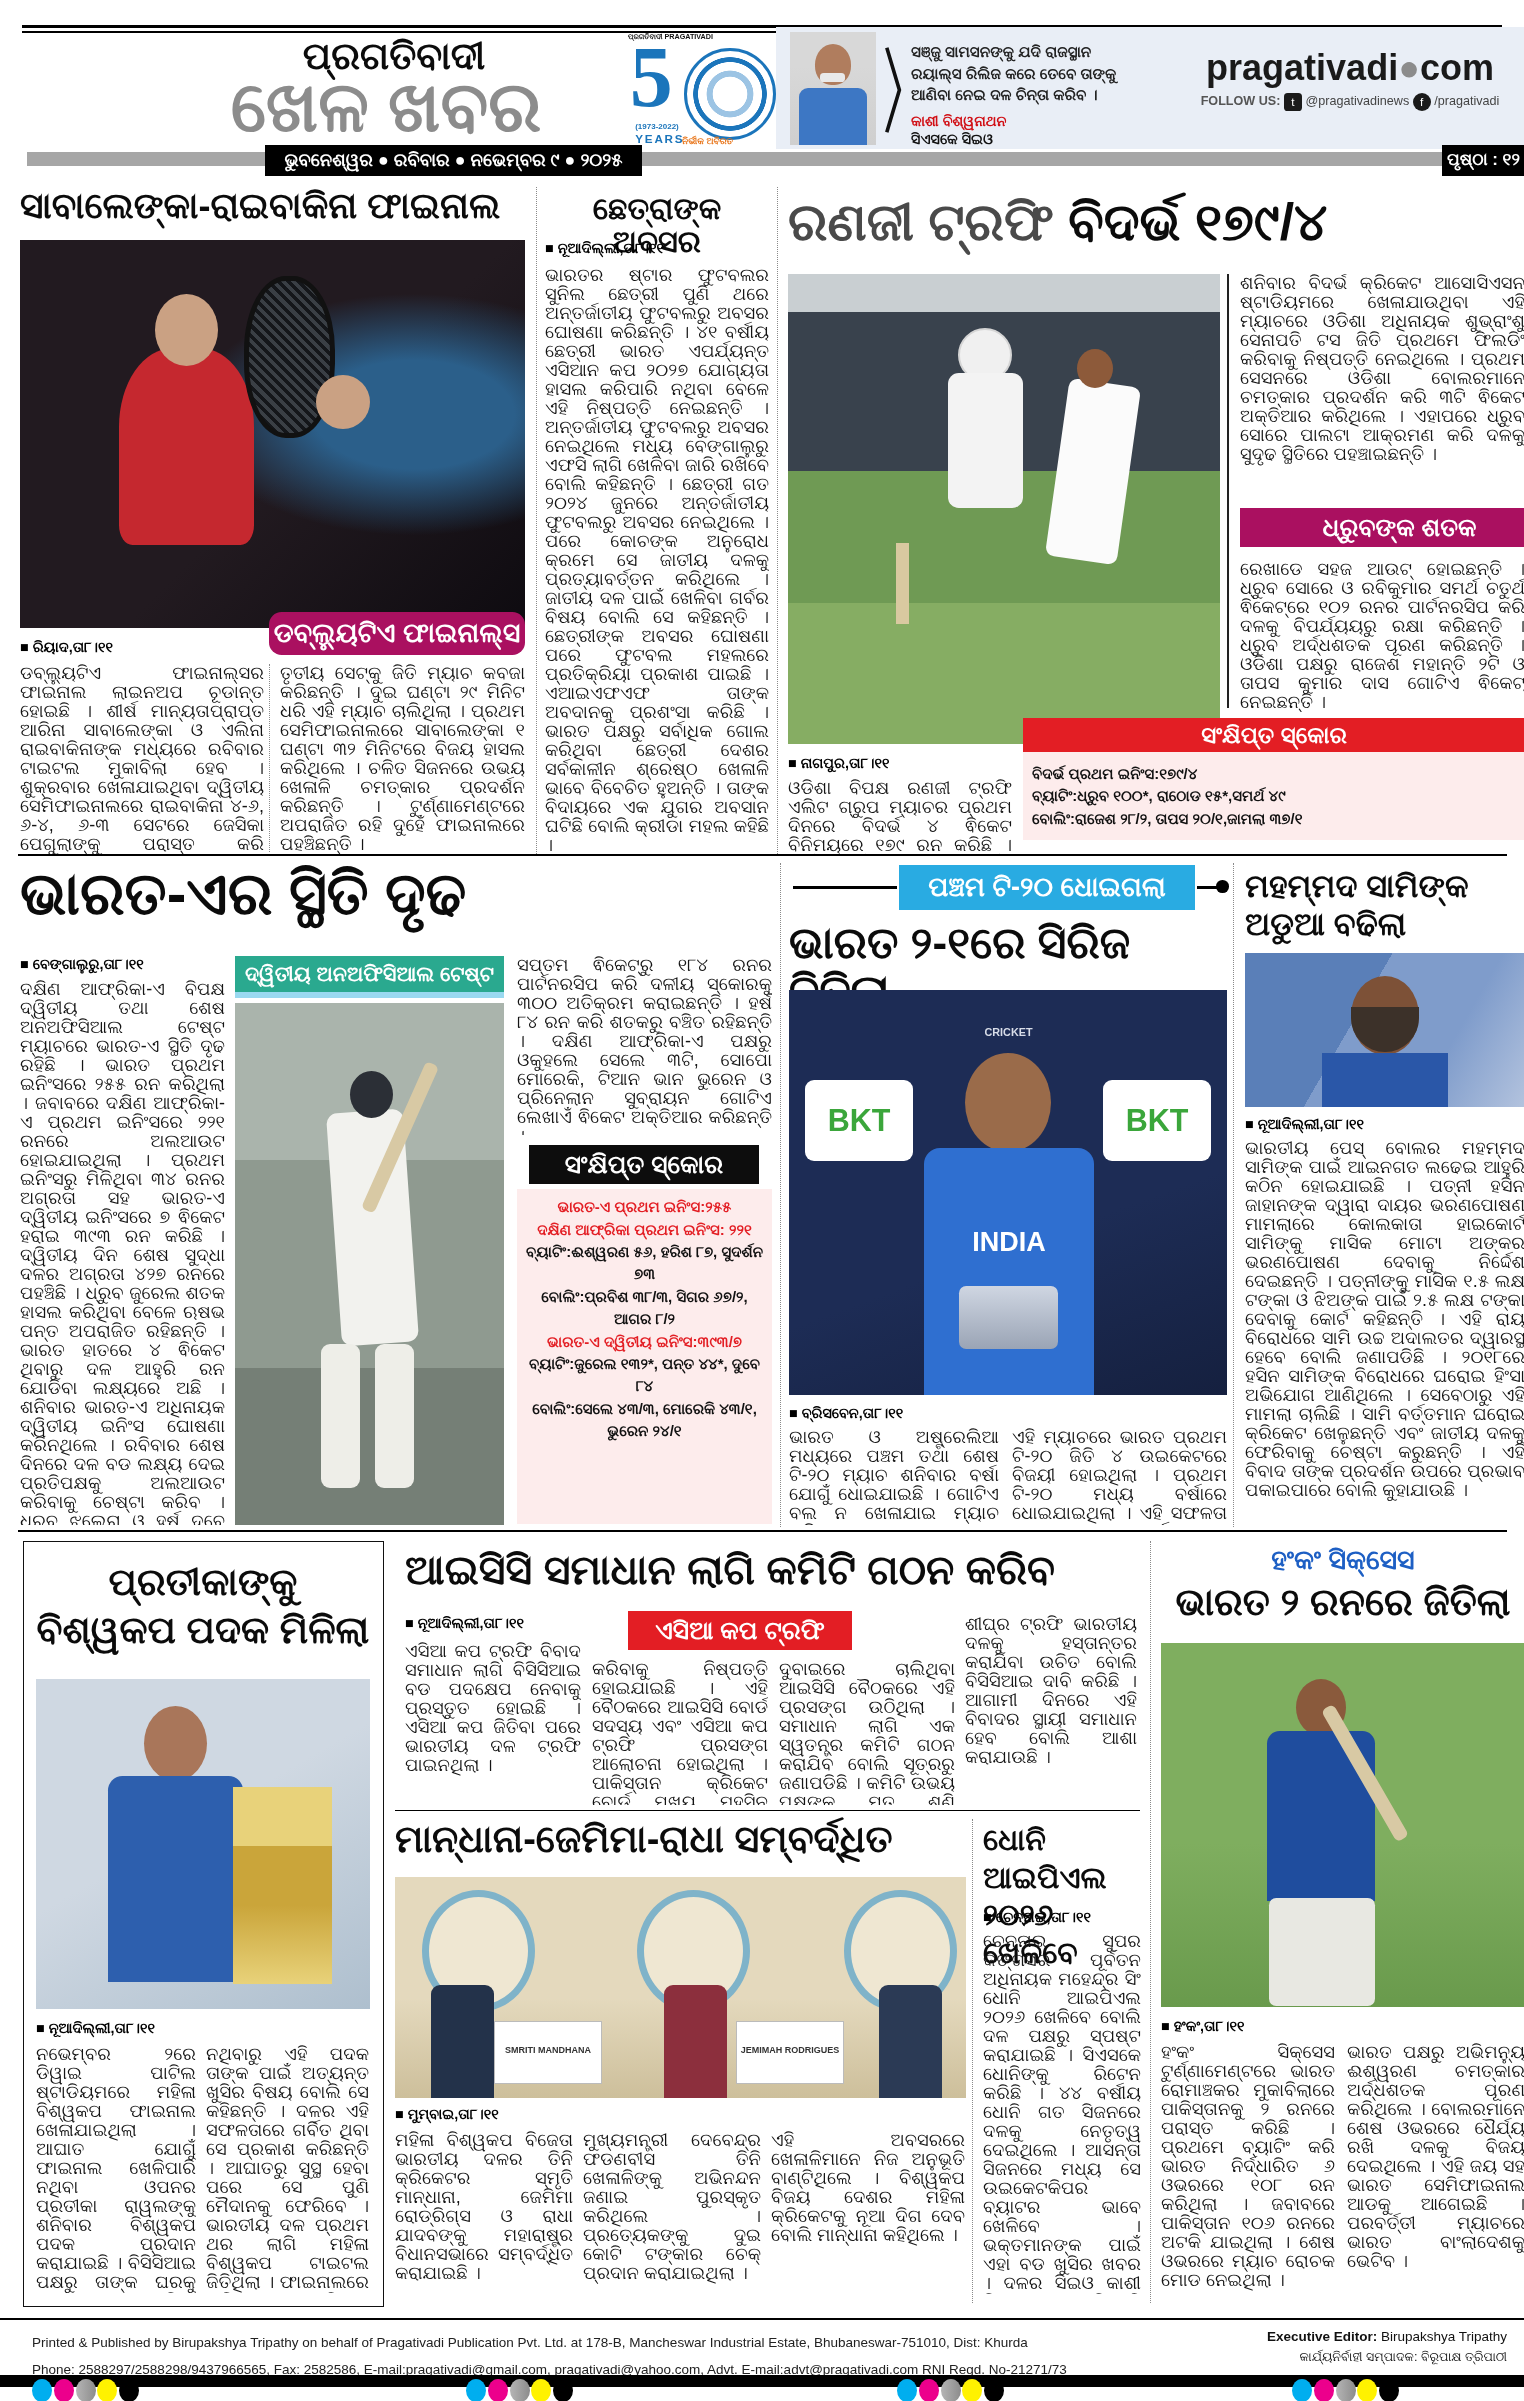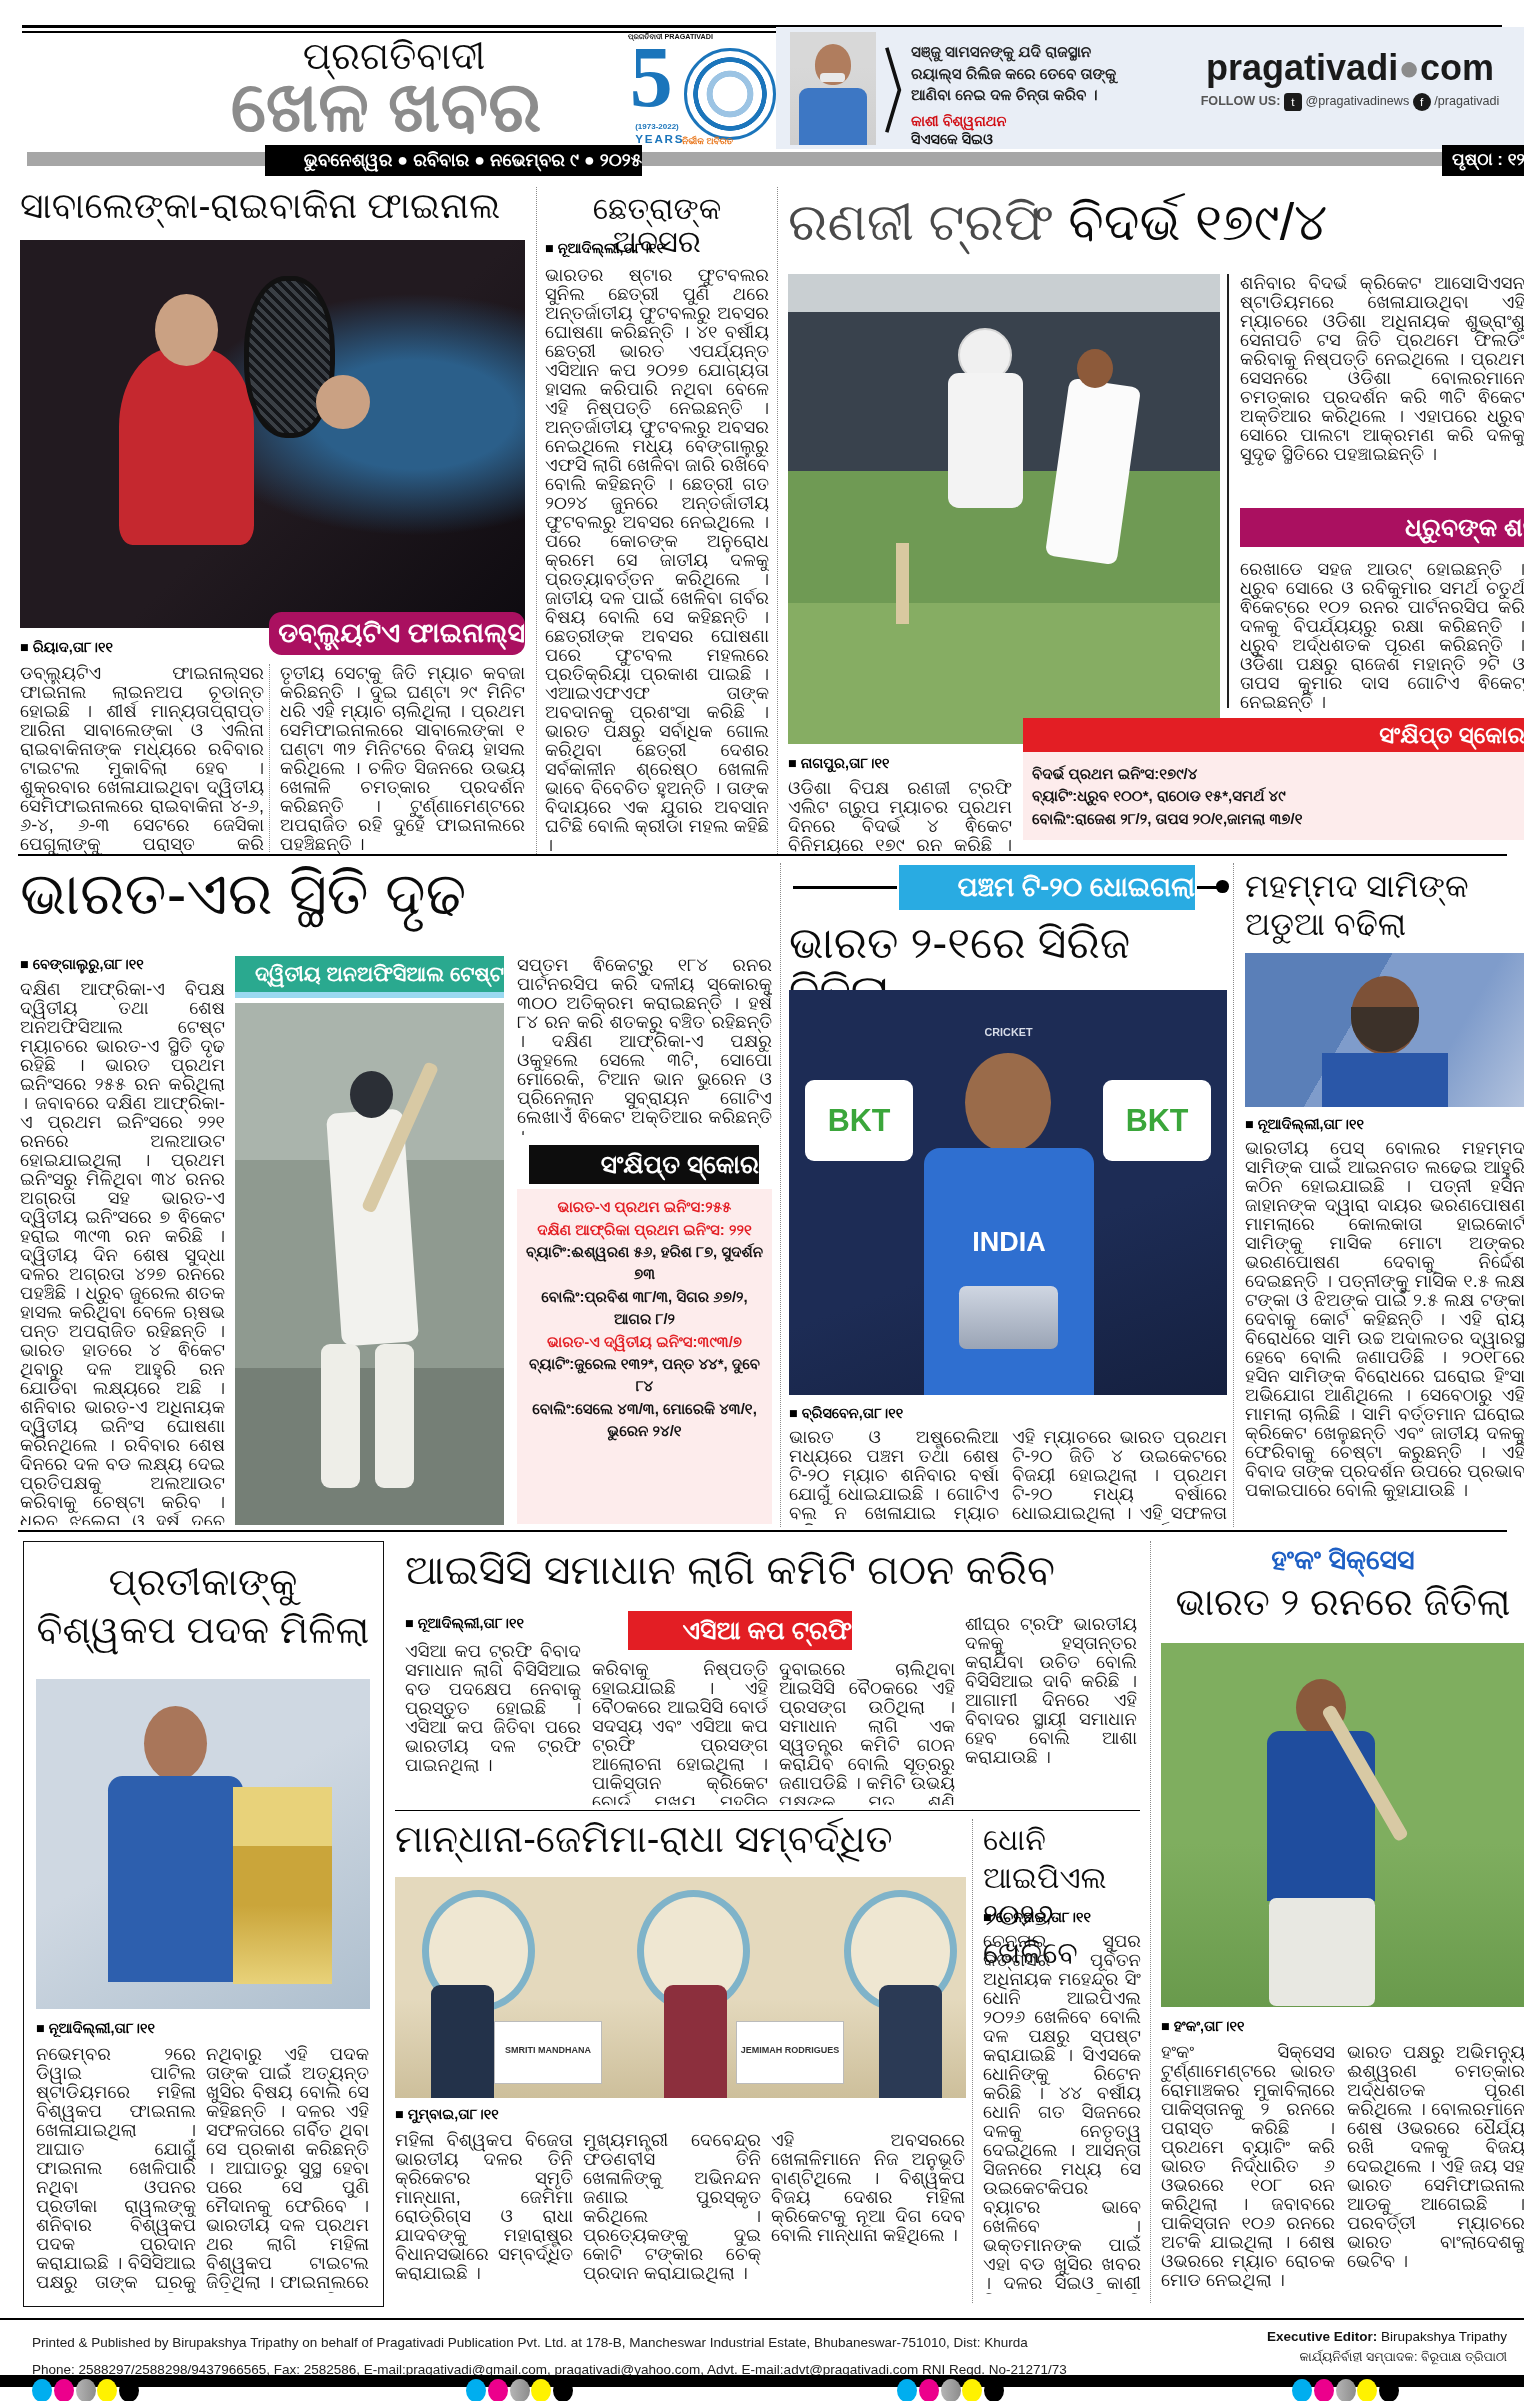--- a/index.html
+++ b/index.html
@@ -1,23 +1,23 @@
 <!DOCTYPE html>
 <html style="font-size:14.4px"><head>
 <meta charset="utf-8">
 <style>
   html,body{margin:0;padding:0;background:#ffffff;}
   body{width:1525px;height:2401px;position:relative;font-family:"Liberation Sans",sans-serif;color:#111;}
   .abs{position:absolute;}
   .rule{background:#000;}
   .grayrule{background:#a6a6a6;}
-  .hl{font-weight:normal;color:#0b0b0b;line-height:1.08;}
+  .hl{font-weight:bold;color:#0b0b0b;line-height:1.08;}
   .j{text-align:justify;font-size:18px;line-height:19px;overflow:hidden;word-break:break-word;color:#141414;}
   .byline{font-weight:bold;font-size:14.4px;color:#000;text-align:right;}
-  .bar{color:#fff;font-weight:bold;text-align:right;overflow:hidden;}
+  .bar{color:#fff;font-weight:bold;text-align:center;overflow:hidden;}
   .dot-v{border-left:1.8px dotted #8a8a8a;}
   .solid-v{background:#222;}
   .ph{overflow:hidden;}
   .scoreline{font-weight:bold;font-size:15px;line-height:22.4px;}
   .red{color:#e31e24;}
   .blk{color:#111;}
   .center{text-align:center;}
   .cmyk span{display:inline-block;width:20px;height:23px;border-radius:50%;margin-right:1.8px;vertical-align:middle;}
   .c-c{background:#00aeef;}.c-m{background:#ec008c;}.c-g{background:linear-gradient(90deg,#b5b5b5,#8c8c8c);}
   .c-y{background:#fff200;}.c-k{background:#000;}

